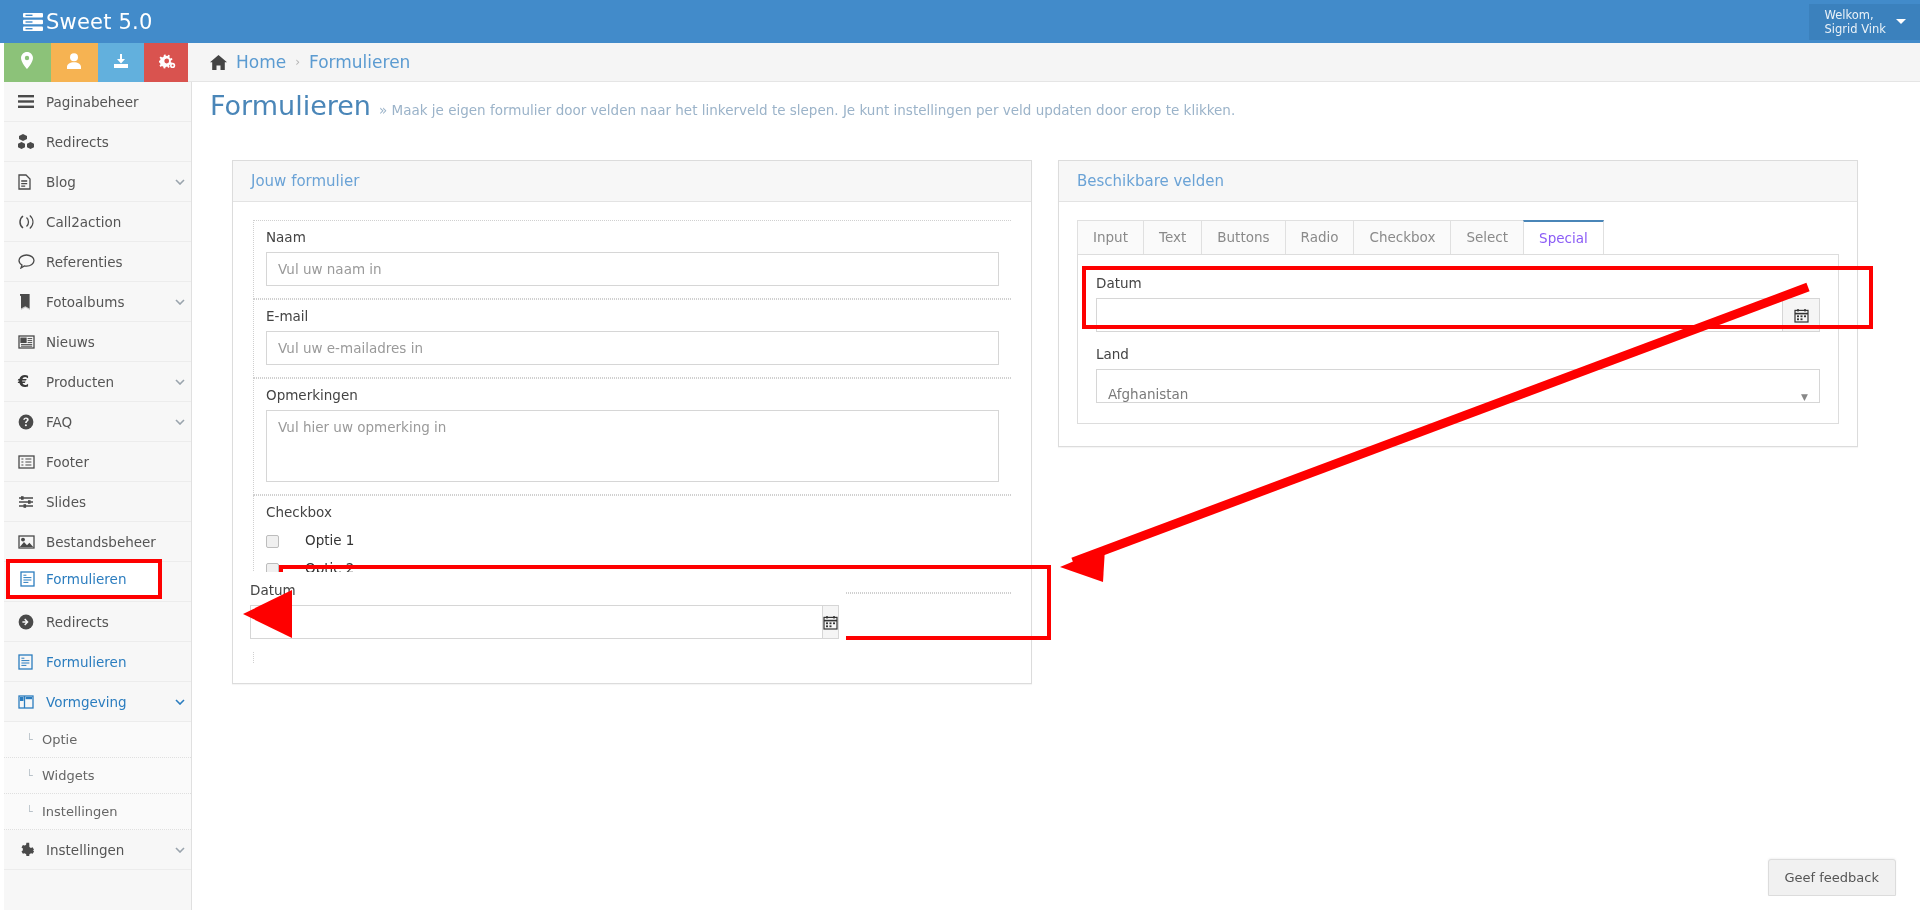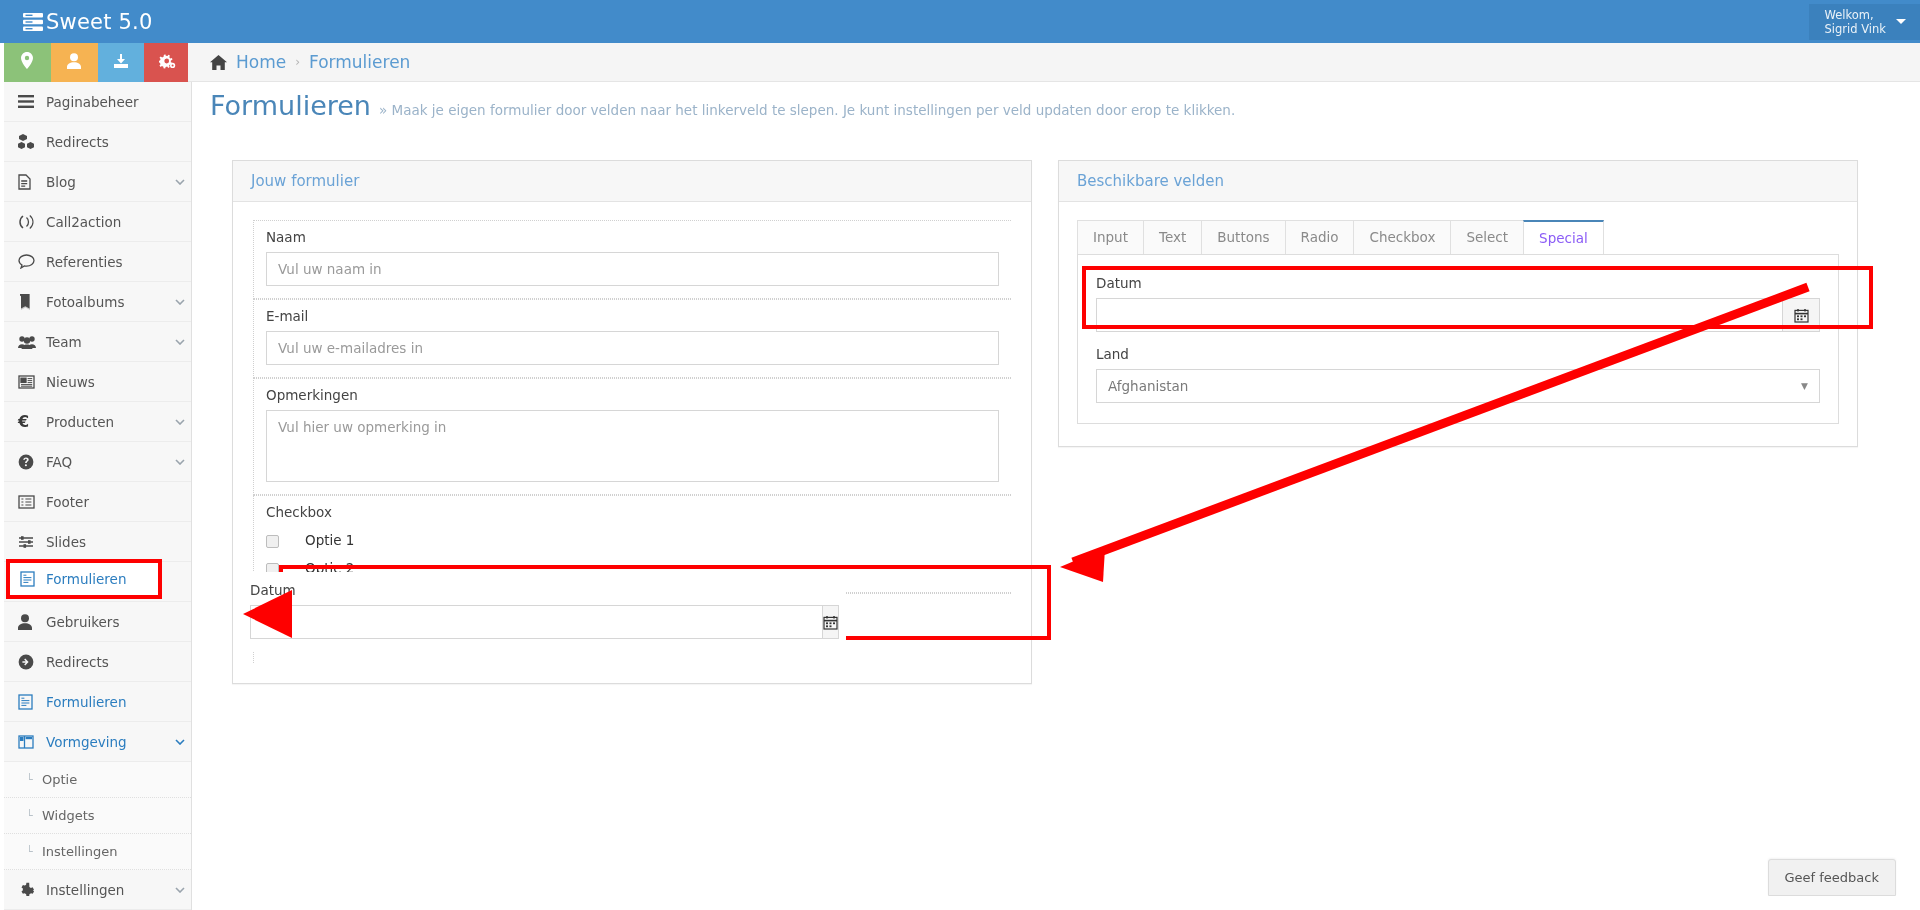--- a/index.html
+++ b/index.html
@@ -145,21 +145,21 @@
   }
   .tab.active {
     background: #fff; color: #8b5cf6; border-top: 2px solid #4a86b8;
     position: relative; z-index: 2;
   }
   .tab-panel { border: 1px solid #ddd; border-top: none; padding: 20px 18px; }
 
   .select-box {
     width: 100%; height: 34px; border: 1px solid #d6d6d6; background: #fff;
     font-size: 13.5px; color: #7a7a7a; padding: 0 11px; display: flex;
-    align-items: center; justify-content: space-between;
+    align-items: flex-end; justify-content: space-between;
   }
   .select-caret { color: #888; font-size: 9px; }
 
   .input-group { display: flex; width: 100%; }
   .input-group .txt-input { flex: 1; border-right: none; }
   .cal-btn {
     width: 38px; height: 34px; border: 1px solid #d6d6d6; background: #f5f5f5;
     display: flex; align-items: center; justify-content: center; color: #333;
   }
 
@@ -312,36 +312,20 @@
         </svg>
     </span>
     <span class="sb-lbl">Fotoalbums</span>
     <span class="sb-chev">
       <svg width="10" height="6" viewBox="0 0 10 6" fill="none" stroke="currentColor" stroke-width="1.6">
           <path d="M1 1l4 4 4-4"></path>
         </svg>
     </span>
   </div>
 
-  <div class="sb-item">
-    <span class="sb-ico">
-      <svg width="18" height="14" viewBox="0 0 18 14" fill="currentColor">
-          <circle cx="4" cy="4" r="2.7"></circle>
-          <circle cx="14" cy="4" r="2.7"></circle>
-          <circle cx="9" cy="5.5" r="3.2"></circle>
-          <path d="M0 13c0-2.3 1.8-3.8 4-3.8S8 10.7 8 13zM10 13c0-2.3 1.8-3.8 4-3.8S18 10.7 18 13zM3.6 14c0-2.7 2.4-4.4 5.4-4.4s5.4 1.7 5.4 4.4z"></path>
-        </svg>
-    </span>
-    <span class="sb-lbl">Team</span>
-    <span class="sb-chev">
-      <svg width="10" height="6" viewBox="0 0 10 6" fill="none" stroke="currentColor" stroke-width="1.6">
-          <path d="M1 1l4 4 4-4"></path>
-        </svg>
-    </span>
-  </div>
 
   <div class="sb-item">
     <span class="sb-ico">
       <svg width="17" height="14" viewBox="0 0 17 14" fill="none" stroke="currentColor" stroke-width="1.3">
           <rect x="1" y="1" width="15" height="12"></rect>
           <rect x="3" y="3.2" width="5" height="4.2" fill="currentColor"></rect>
           <path d="M9.6 3.6h4.6M9.6 5.6h4.6M9.6 7.6h4.6M3 9.6h11.2M3 11.2h11.2" stroke-width="1"></path>
         </svg>
     </span>
     <span class="sb-lbl">Nieuws</span>

